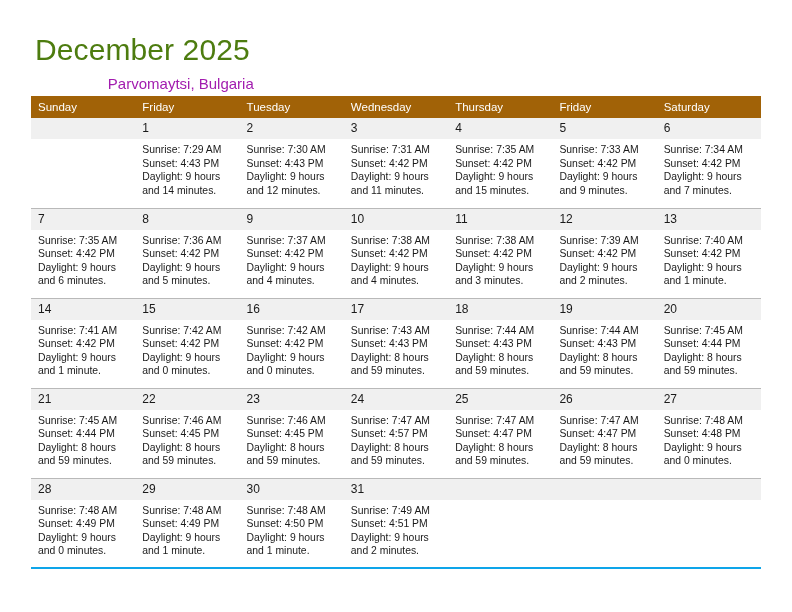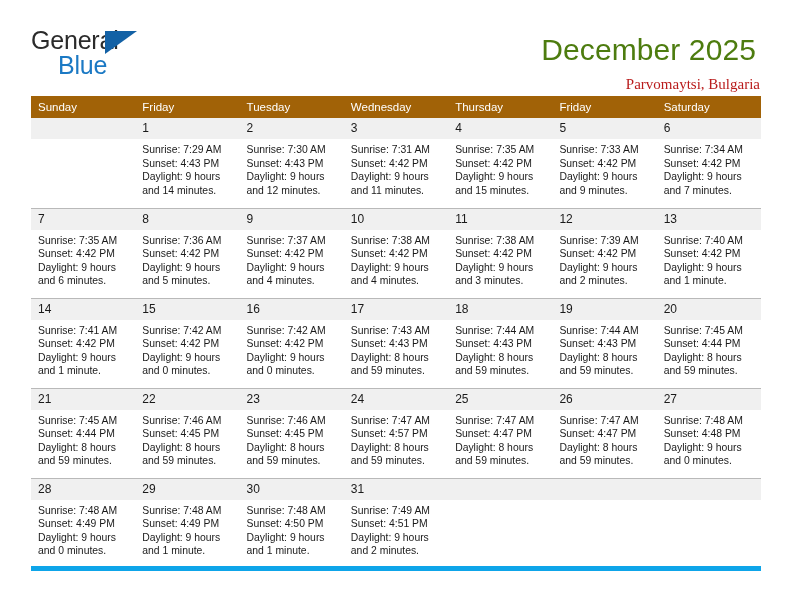--- a/index.html
+++ b/index.html
@@ -71,24 +71,23 @@
     font-size: 30px;
     line-height: 36px;
     font-weight: normal;
     color: #4d7c0f;
     margin: 4px;
     letter-spacing: 0.1px;
   }
   .cal-subtitle {
     font-size: 15px;
     line-height: 20px;
-    color: #b91c1c;
+    color: #a21caf;
     margin: 6px 0 0 0;
     font-weight: normal;
-    font-family: Liberation Serif, serif;
   }
 
   
   .calendar {
     width: 730px;
     margin: 0 auto;
     border-collapse: collapse;
     table-layout: fixed;
   }
   .calendar th {
@@ -105,21 +104,21 @@
   .calendar td {
     vertical-align: top;
     padding: 0;
     border: none;
     border-bottom: 1px solid #b9b9b9;
     height: 90px;
     box-sizing: border-box;
     background: #ffffff;
   }
   .calendar tr.week:last-child td {
-    border-bottom: 5px solid #0ea5e9;
+    border-bottom: 2px solid #0ea5e9;
   }
   .cell-inner {
     height: 100%;
     box-sizing: border-box;
   }
   .daynum {
     display: block;
     background: #f0f0f0;
     font-size: 12px;
     line-height: 17px;
@@ -141,25 +140,20 @@
   .lines div {
     white-space: nowrap;
   }
 </style>
 </head>
 <body>
 
 <div class="page">
 
   <div class="header">
-    <div class="logo">
-      <span class="logo-general">General</span>
-      <span class="logo-triangle"></span>
-      <span class="logo-blue">Blue</span>
-    </div>
     <div class="title-block">
       <h1 class="cal-title">December 2025</h1>
       <div class="cal-subtitle">Parvomaytsi, Bulgaria</div>
     </div>
   </div>
 
   <table class="calendar">
     <thead>
       <tr>
         <th>Sunday</th>

